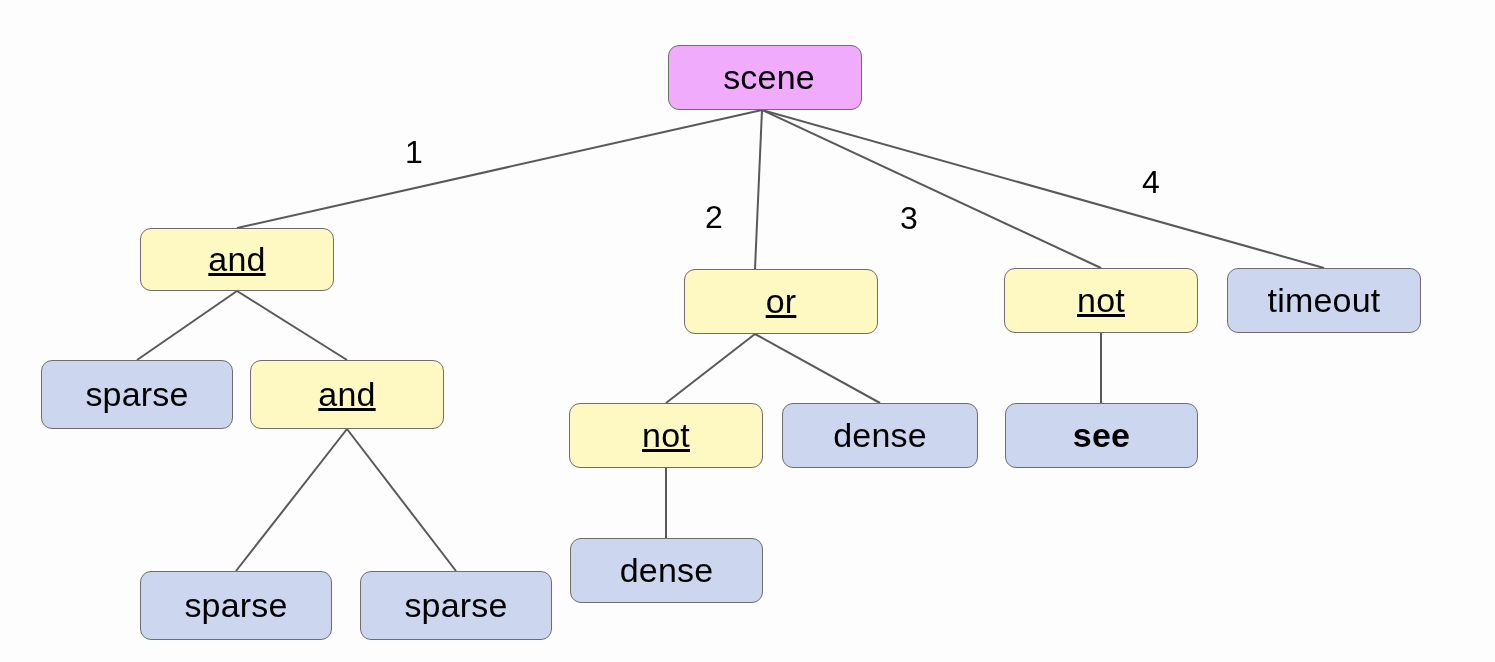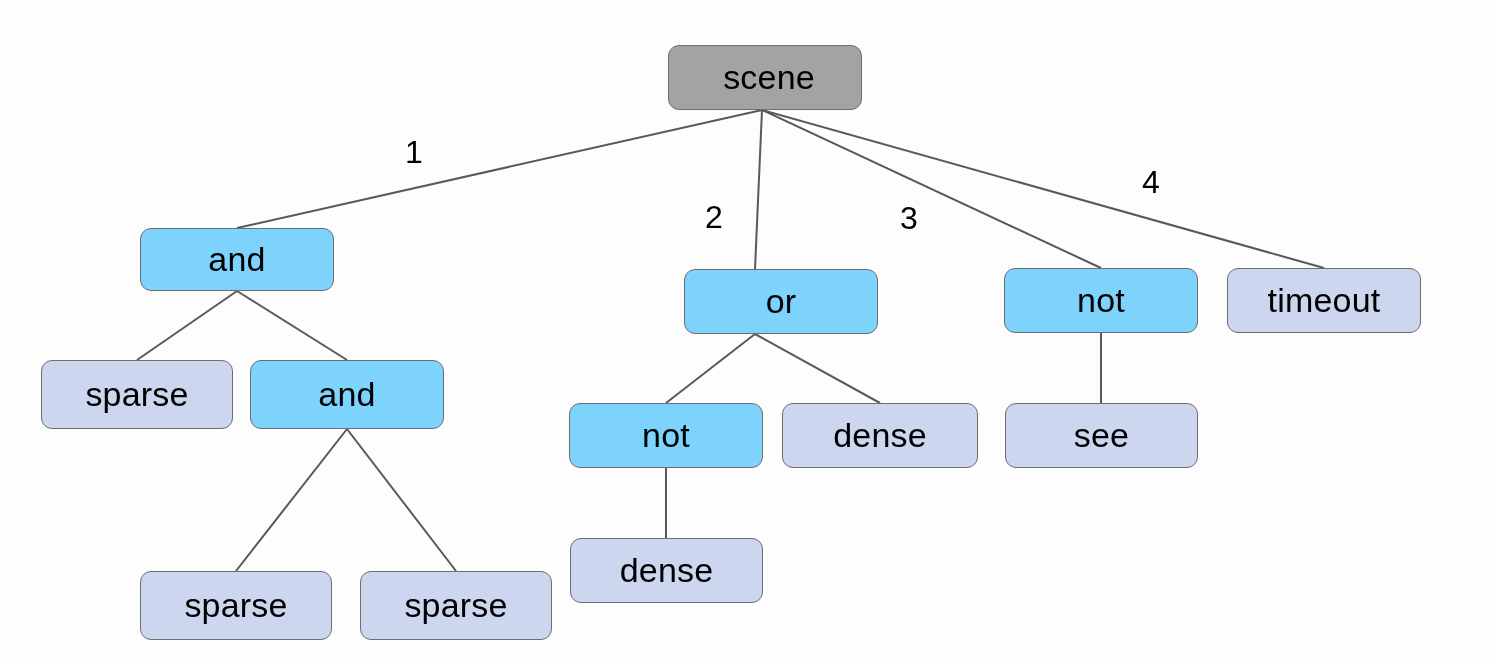--- a/index.html
+++ b/index.html
@@ -31,22 +31,22 @@
     display: flex;
     align-items: center;
     justify-content: center;
     color: #000000;
     font-size: 34px;
     line-height: 1;
     letter-spacing: 0.2px;
     white-space: nowrap;
     z-index: 3;
   }
-  .node.fill-cream { background: #a3a3a3; padding-left: 8px; }
-  .node.fill-pink  { background: #7dd3fc; }
+  .node.fill-cream { background: #f0abfc; padding-left: 8px; }
+  .node.fill-pink  { background: #fef9c3; text-decoration: underline; }
   .node.fill-blue  { background: #ccd7ef; }
   .node-label {
     display: block;
     transform: translateY(-1px);
   }
   .edge-label {
     position: absolute;
     color: #000000;
     font-size: 32px;
     line-height: 1;
@@ -99,21 +99,21 @@
       </div>
       <div class="node fill-blue" style="left: 782px; top: 403px; width: 196px; height: 65px;">
         <span class="node-label">dense</span>
       </div>
       <div class="node fill-blue" style="left: 570px; top: 538px; width: 193px; height: 65px;">
         <span class="node-label">dense</span>
       </div>
       <div class="node fill-pink" style="left: 1004px; top: 268px; width: 194px; height: 65px;">
         <span class="node-label">not</span>
       </div>
-      <div class="node fill-blue" style="left: 1005px; top: 403px; width: 193px; height: 65px;">
+      <div class="node fill-blue" style="left: 1005px; top: 403px; width: 193px; height: 65px; font-weight: bold;">
         <span class="node-label">see</span>
       </div>
       <div class="node fill-blue" style="left: 1227px; top: 268px; width: 194px; height: 65px;">
         <span class="node-label">timeout</span>
       </div>
     </div>
   <div id="label-layer">
       <div class="edge-label" style="left: 405px; top: 136px;">1</div>
       <div class="edge-label" style="left: 705px; top: 201px;">2</div>
       <div class="edge-label" style="left: 900px; top: 202px;">3</div>

